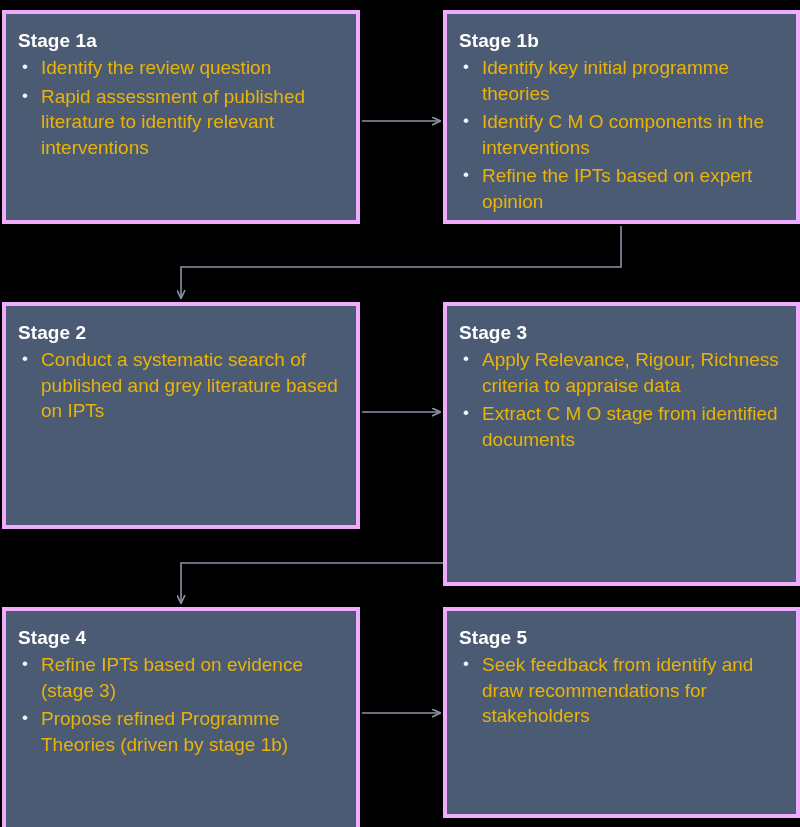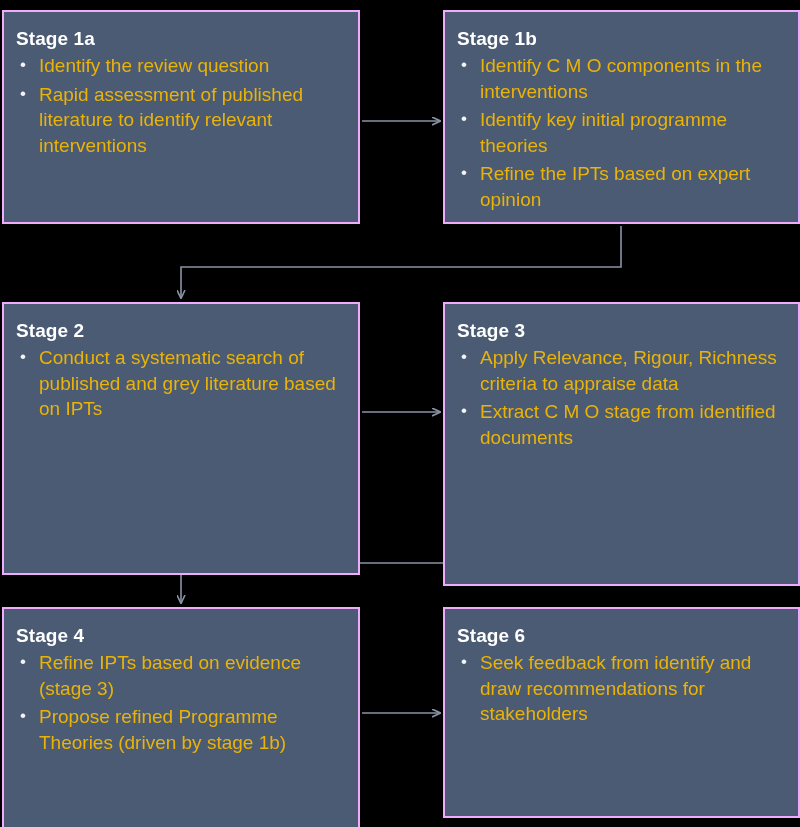--- a/index.html
+++ b/index.html
@@ -15,21 +15,21 @@
   }
   #canvas {
     position: relative;
     width: 800px;
     height: 827px;
     background: #000000;
   }
   .stage-box {
     position: absolute;
     background: #4b5b73;
-    border: 2px solid #f0abfc;
+    border: 4px solid #f0abfc;
     box-sizing: border-box;
     color: #ffffff;
     overflow: hidden;
   }
   .stage-title {
     font-weight: bold;
     font-size: 19px;
     line-height: 22px;
     letter-spacing: 0.1px;
     color: #ffffff;
@@ -54,21 +54,21 @@
     content: "\2022";
     position: absolute;
     left: 4px;
     top: -1px;
     font-size: 17px;
     color: #f2f4f7;
   }
   
   #box-stage-1a { left: 2px;   top: 10px;  width: 358px; height: 214px; }
   #box-stage-1b { left: 443px; top: 10px;  width: 357px; height: 214px; }
-  #box-stage-2  { left: 2px;   top: 302px; width: 358px; height: 273px; }
+  #box-stage-2  { left: 2px;   top: 302px; width: 358px; height: 227px; }
   #box-stage-3  { left: 443px; top: 302px; width: 357px; height: 284px; }
   #box-stage-4  { left: 2px;   top: 607px; width: 358px; height: 256px; }
   #box-stage-5  { left: 443px; top: 607px; width: 357px; height: 211px; }
   .box-inner {
     padding: 16px 12px 0 12px;
   }
   #connectors {
     position: absolute;
     left: 0;
     top: 0;
@@ -117,22 +117,22 @@
         <li class="bullet-item">Identify the review question</li>
         <li class="bullet-item">Rapid assessment of published literature to identify relevant interventions</li>
       </ul>
     </div>
   </div>
 
   <div class="stage-box" id="box-stage-1b">
     <div class="box-inner">
       <div class="stage-title">Stage 1b</div>
       <ul class="bullet-list">
+        <li class="bullet-item">Identify key initial programme theories</li>
         <li class="bullet-item">Identify C M O components in the interventions</li>
-        <li class="bullet-item">Identify key initial programme theories</li>
         <li class="bullet-item">Refine the IPTs based on expert opinion</li>
       </ul>
     </div>
   </div>
 
   <div class="stage-box" id="box-stage-2">
     <div class="box-inner">
       <div class="stage-title">Stage 2</div>
       <ul class="bullet-list">
         <li class="bullet-item">Conduct a systematic search of published and grey literature based on IPTs</li>
@@ -155,20 +155,20 @@
       <div class="stage-title">Stage 4</div>
       <ul class="bullet-list">
         <li class="bullet-item">Refine IPTs based on evidence (stage 3)</li>
         <li class="bullet-item">Propose refined Programme Theories (driven by stage 1b)</li>
       </ul>
     </div>
   </div>
 
   <div class="stage-box" id="box-stage-5">
     <div class="box-inner">
-      <div class="stage-title">Stage 6</div>
+      <div class="stage-title">Stage 5</div>
       <ul class="bullet-list">
         <li class="bullet-item">Seek feedback from identify and draw recommendations for stakeholders</li>
       </ul>
     </div>
   </div>
 
 </div>
 
 </body></html>

